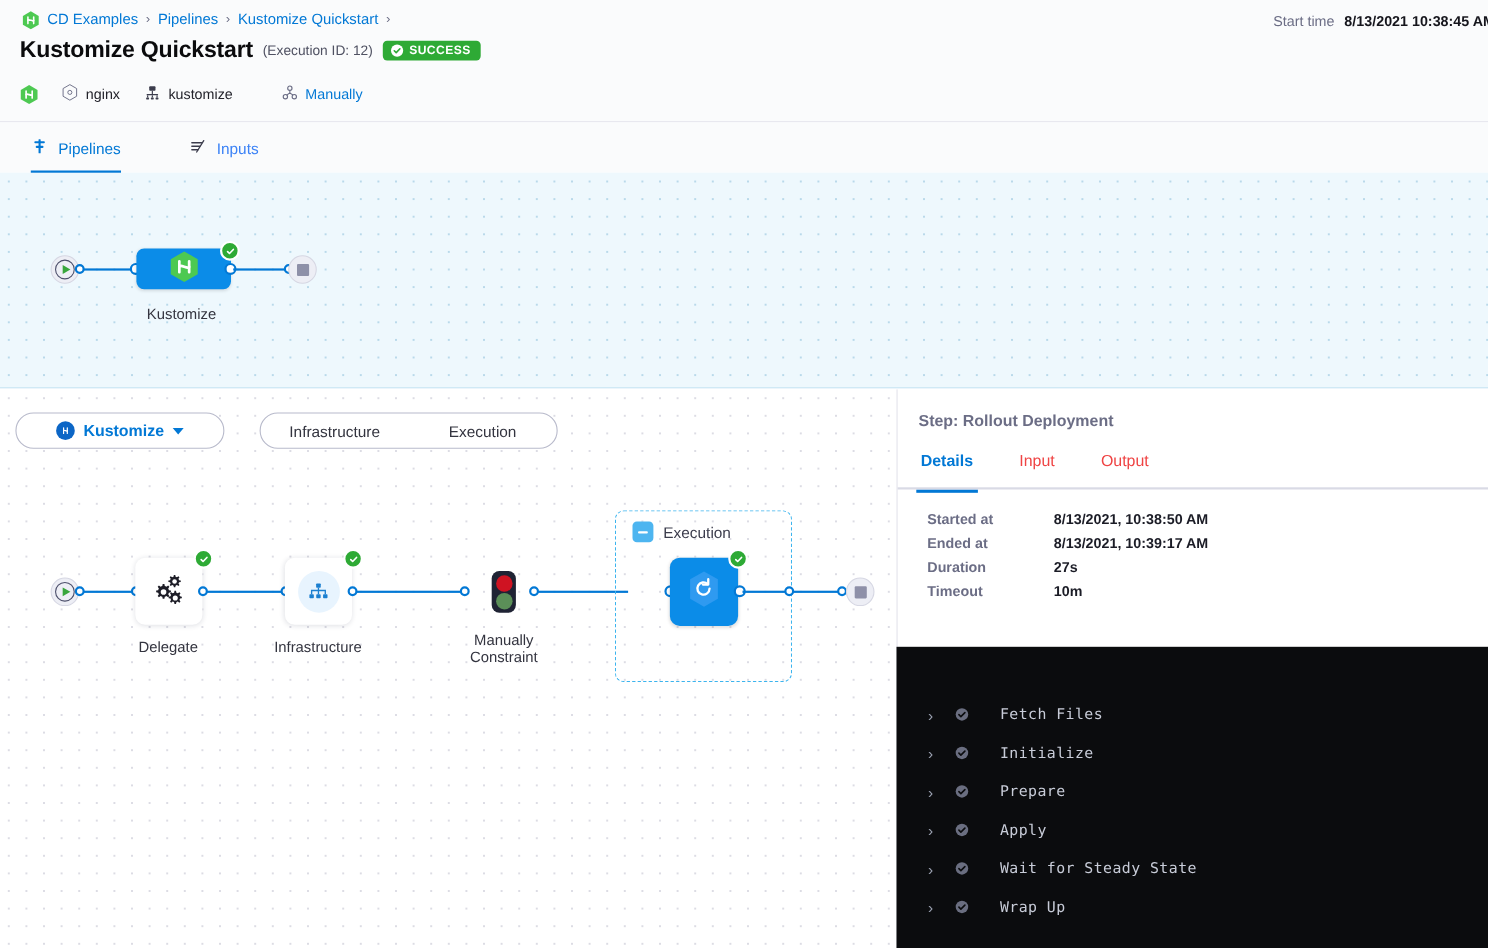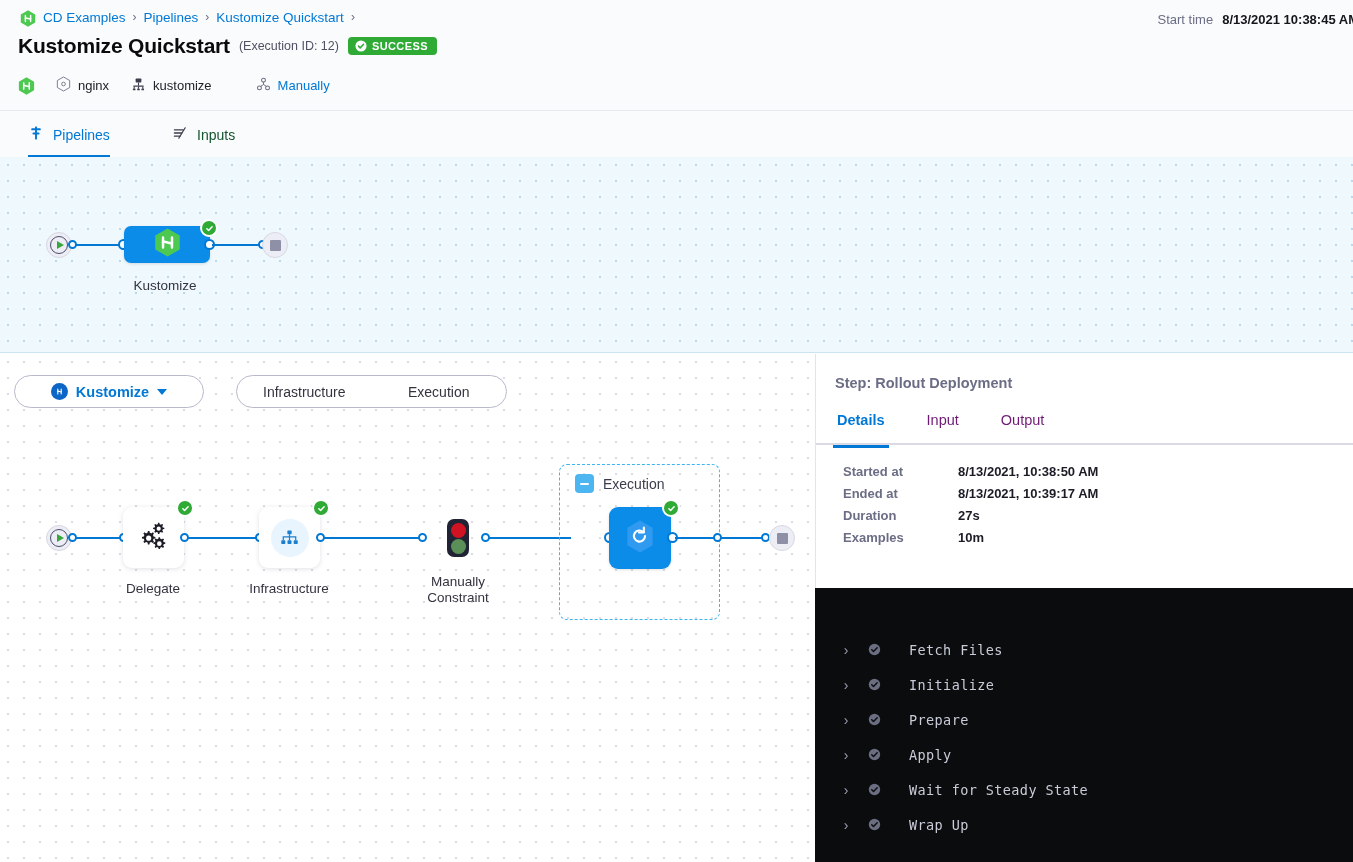--- a/index.html
+++ b/index.html
@@ -71,21 +71,21 @@
   .tabbar {
     position: absolute; top: 110px; left: 0; width: 1353px; height: 47px;
     background: #fafbfc; border-top: 1px solid #e8e8ef;
   }
   .tab {
     position: absolute; top: 0; height: 47px;
     display: flex; align-items: center; gap: 9px;
     font-size: 14px; cursor: pointer;
   }
   .tab-pipelines { left: 28px; color: #0278d5; }
-  .tab-inputs { left: 172px; color: #14532d; }
+  .tab-inputs { left: 172px; color: #3b82f6; }
   .tab-underline {
     position: absolute; bottom: 0; left: 0; width: 100%; height: 3px; background: #0278d5;
   }
 
   
   .canvas-top {
     position: absolute; top: 157px; left: 0; width: 1353px; height: 196px;
     background-color: #eef8fd;
     background-image: radial-gradient(circle, #b9d9ea 1px, transparent 1.1px);
     background-size: 16px 16px;
@@ -210,21 +210,21 @@
   }
   .rp-title {
     position: absolute; left: 19px; top: 21px;
     font-size: 14.5px; color: #6b6d85; font-weight: 600;
   }
   .rp-tabs {
     position: absolute; left: 19px; top: 58px; right: 0; height: 31px;
     display: flex; align-items: flex-start; gap: 0;
   }
   .rp-tab {
-    height: 31px; font-size: 14.5px; color: #701a75;
+    height: 31px; font-size: 14.5px; color: #ef4444;
     cursor: pointer; position: relative; padding: 0 2px; margin-right: 38px;
   }
   .rp-tab.active { color: #0278d5; font-weight: 600; }
   .rp-tab.active::after {
     content: ""; position: absolute; left: -2px; right: -2px; bottom: -5px;
     height: 3px; background: #0278d5;
   }
   .rp-tabs-rule {
     position: absolute; left: 0; top: 89px; width: 538px; height: 2px; background: #d9dae5;
   }
@@ -560,21 +560,21 @@
       </div>
       <div class="detail-row">
         <span class="d-key">Ended at</span>
         <span class="d-val">8/13/2021, 10:39:17 AM</span>
       </div>
       <div class="detail-row">
         <span class="d-key">Duration</span>
         <span class="d-val">27s</span>
       </div>
       <div class="detail-row">
-        <span class="d-key">Examples</span>
+        <span class="d-key">Timeout</span>
         <span class="d-val">10m</span>
       </div>
     </div>
   </div>
 
   <div class="logs">
     <div class="log-list">
 
       <div class="log-row">
         <span class="log-chevron">›</span>

